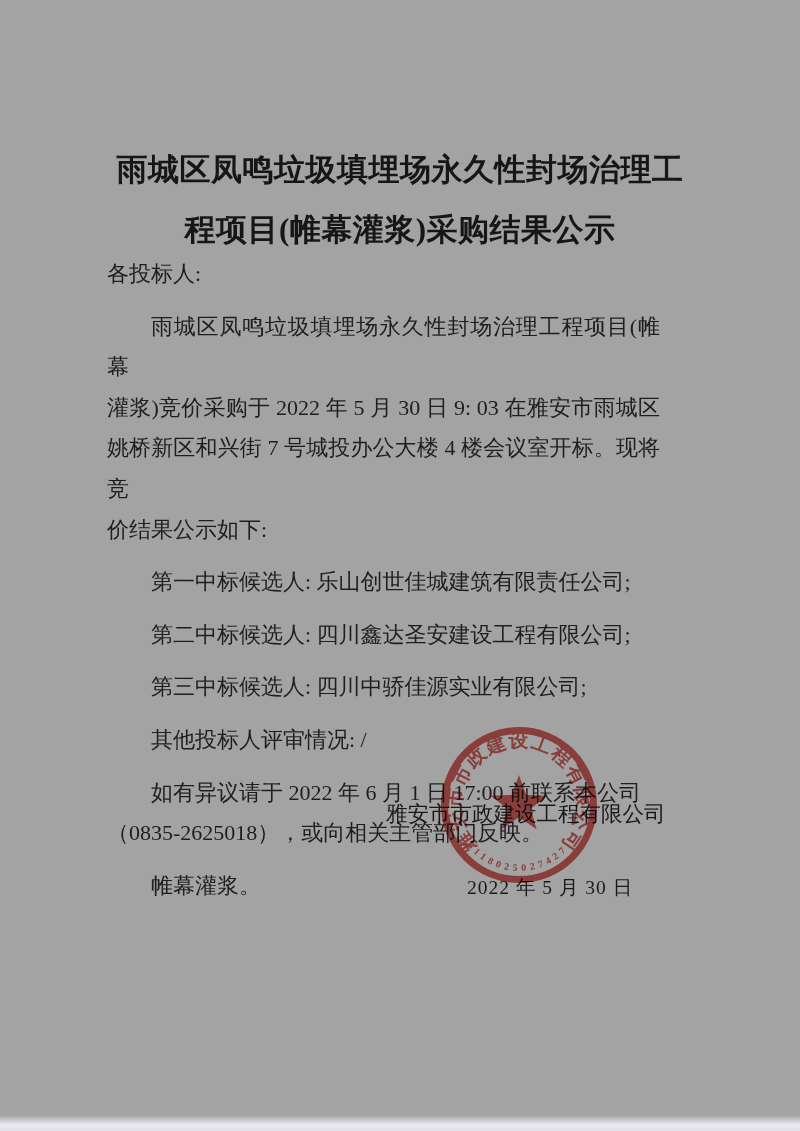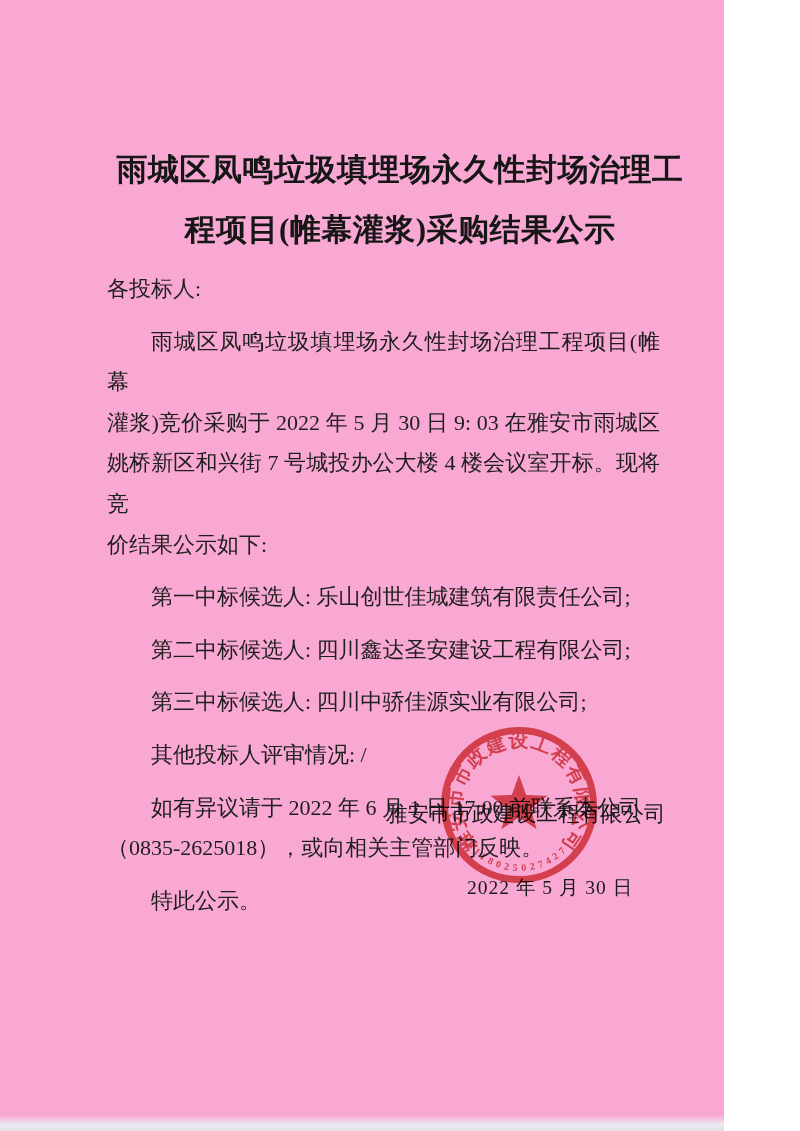--- a/index.html
+++ b/index.html
@@ -1,33 +1,33 @@
 <!DOCTYPE html>
 <html lang="zh"><head>
 <meta charset="utf-8">
 <style>
   html,body{margin:0;padding:0;background:#ffffff;}
   .page{
     position:relative;
-    width:724px;height:1131px;
-    background:#f9a8d4;
+    width:800px;height:1131px;
+    background:#a3a3a3;
     overflow:hidden;
     font-family:"Liberation Serif","DejaVu Serif",serif;
     color:#1e1e1e;
   }
   .title{
     position:absolute;top:140px;left:0;width:800px;
     text-align:center;
     font-size:31px;font-weight:bold;
     line-height:60px;
     letter-spacing:0.5px;
     color:#161616;
   }
   .body-text{
-    position:absolute;top:269px;left:107px;width:553px;
+    position:absolute;top:254px;left:107px;width:553px;
     font-size:22px;line-height:40.6px;
   }
   .b-line{min-height:40.6px;}
   .b-line.indent{text-indent:44px;margin-top:12px;}
   .b-line.just{text-align:justify;text-align-last:justify;}
   .sig-company{
     position:absolute;top:799px;left:386px;
     font-size:21.5px;white-space:nowrap;color:#191919;
   }
   .sig-date{
@@ -66,21 +66,21 @@
       <div class="b-line indent just">雨城区凤鸣垃圾填埋场永久性封场治理工程项目(帷幕</div>
       <div class="b-line just">灌浆)竞价采购于 2022 年 5 月 30 日 9: 03 在雅安市雨城区</div>
       <div class="b-line just">姚桥新区和兴街 7 号城投办公大楼 4 楼会议室开标。现将竞</div>
       <div class="b-line">价结果公示如下:</div>
       <div class="b-line indent">第一中标候选人: 乐山创世佳城建筑有限责任公司;</div>
       <div class="b-line indent">第二中标候选人: 四川鑫达圣安建设工程有限公司;</div>
       <div class="b-line indent">第三中标候选人: 四川中骄佳源实业有限公司;</div>
       <div class="b-line indent">其他投标人评审情况: /</div>
       <div class="b-line indent">如有异议请于 2022 年 6 月 1 日 17:00 前联系本公司</div>
       <div class="b-line">（0835-2625018），或向相关主管部门反映。</div>
-      <div class="b-line indent">特此公示。</div>
+      <div class="b-line indent">帷幕灌浆。</div>
     </div>
 
   <div class="sig-company">雅安市市政建设工程有限公司</div>
 
   <div class="sig-date">2022 年 5 月 30 日</div>
 
   <svg class="stamp" viewBox="0 0 164 162" xmlns="http://www.w3.org/2000/svg">
     <defs>
       <path id="arcTop" d="M 41,122 A 58,58 0 1 1 123,122" fill="none"></path>
       <path id="arcBottom" d="M 30,121.7 A 66,66 0 0 0 134,121.7" fill="none"></path>

